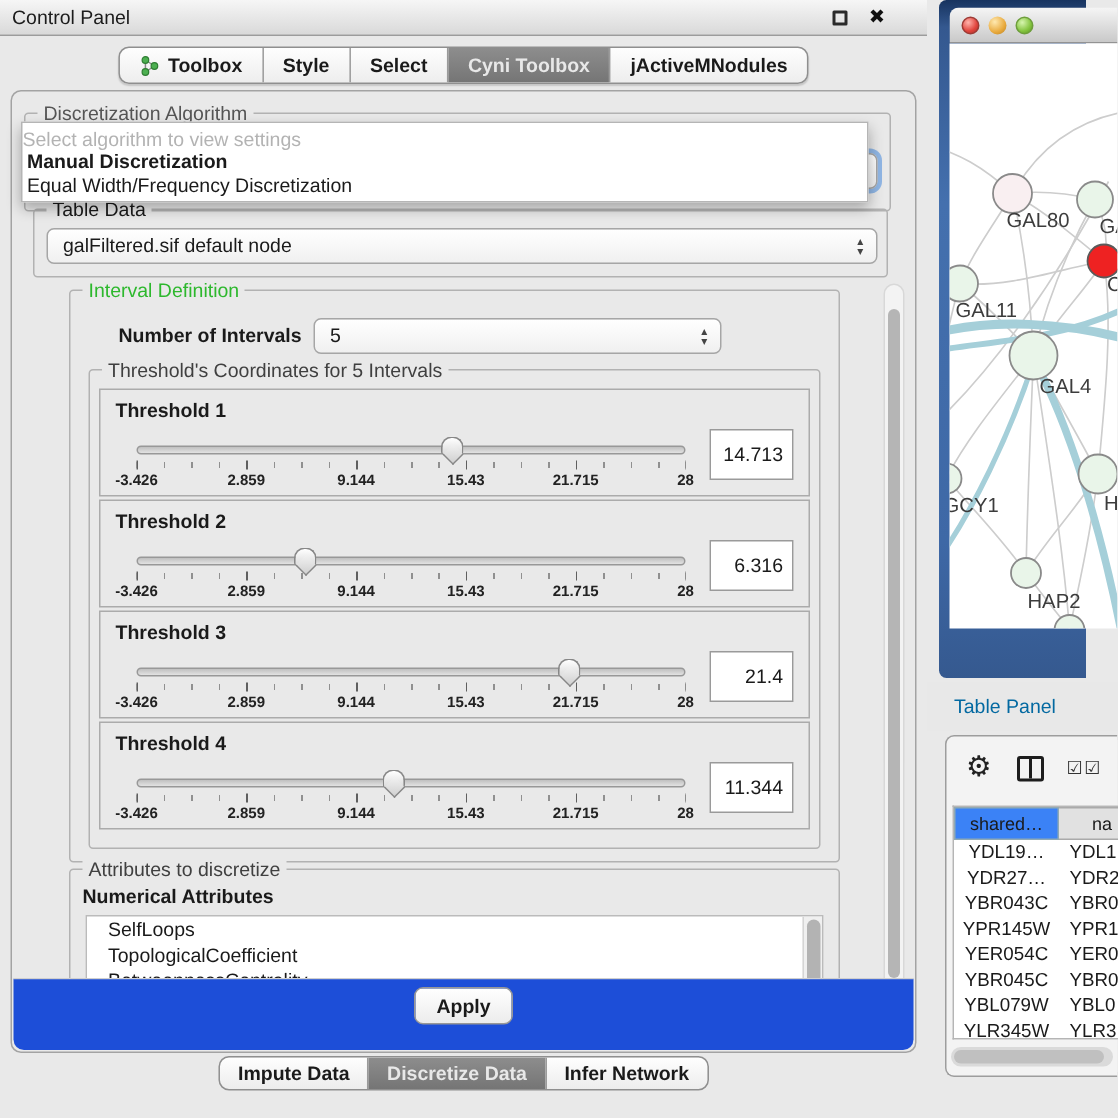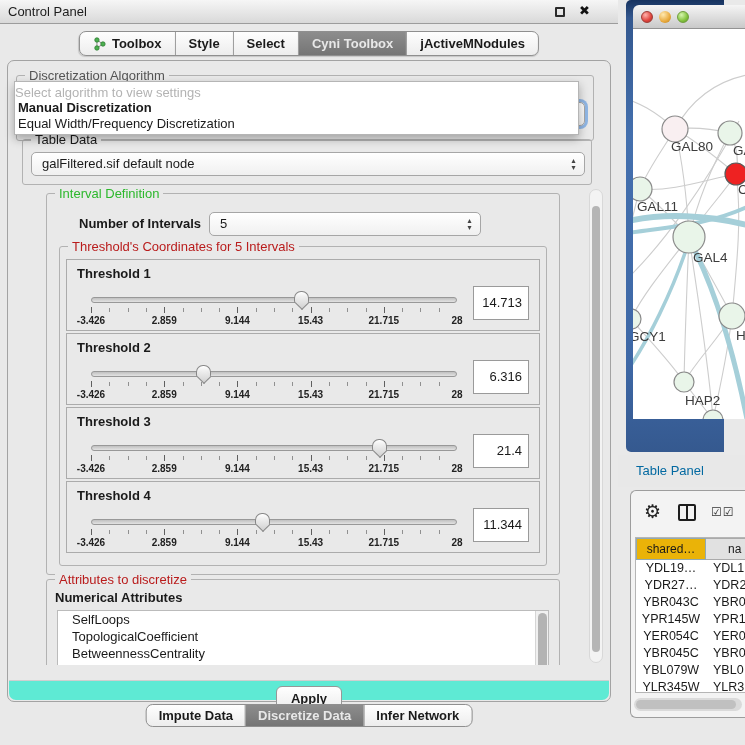--- a/index.html
+++ b/index.html
@@ -46,21 +46,21 @@
   .popup-opt{font-size:13px;line-height:16px;padding-left:3px;}
   .popup-opt.bold{font-weight:bold;}
 
   .tabledata-group{left:14px;top:78px;width:570px;height:46px;}
   .tabledata-combo{position:absolute;left:8px;top:12px;width:554px;}
 
   
   .settings-area{position:absolute;left:8px;top:126px;width:588px;height:478px;overflow:hidden;}
   .interval-group{left:30px;top:6px;width:514px;height:382px;}
   .legend-green{color:#2db82d;}
-  .legend-blue{color:#b91c1c;}
+  .legend-blue{color:#404040;}
   .noi-label{position:absolute;left:32px;top:22px;font-size:13px;font-weight:bold;}
   .noi-combo{position:absolute;left:162px;top:18px;width:272px;}
 
   .thr-group{left:12px;top:52px;width:488px;height:320px;}
   .thr-row{position:absolute;left:6px;width:474px;height:72px;border:1px solid #ababab;background:#e9e9e9;}
   .thr-label{position:absolute;left:10px;top:6px;font-size:13px;font-weight:bold;}
   .slider-wrap{position:absolute;left:24px;top:32px;width:366px;height:38px;}
   .track{position:absolute;left:0;top:5px;width:100%;height:6px;border:1px solid #989898;border-radius:4px;
     background:linear-gradient(#c0c0c0,#e2e2e2);}
   .thumb{position:absolute;top:-1px;width:15px;height:12px;border:1px solid #878787;border-bottom:none;
@@ -82,21 +82,21 @@
   .attrs-list{position:absolute;left:10px;top:30px;width:492px;height:84px;background:#fff;
     border:1px solid #bbb;overflow:hidden;}
   .attrs-list .item{font-size:13px;line-height:17px;padding-left:14px;}
   .attrs-scroll{position:absolute;right:0;top:0;width:13px;height:100%;background:#f0f0f0;border-left:1px solid #d5d5d5;}
   .attrs-scroll .sthumb{position:absolute;left:2px;top:2px;width:9px;height:58px;background:#b3b3b3;border-radius:5px;}
 
   .settings-vscroll{position:absolute;right:1px;top:2px;width:14px;height:474px;background:#f3f3f3;
     border:1px solid #d8d8d8;border-radius:7px;}
   .settings-vscroll .sthumb{position:absolute;left:2px;top:16px;width:8px;height:446px;background:#b5b5b5;border-radius:5px;}
 
-  .apply-row{position:absolute;left:1px;bottom:1px;width:600px;height:20px;background:#5eead4;
+  .apply-row{position:absolute;left:1px;bottom:1px;width:600px;height:48px;background:#1d4ed8;
     border-top:1px solid #cfcfcf;border-radius:0 0 7px 7px;}
   .apply-btn{position:absolute;left:50%;top:5px;transform:translateX(-50%);width:66px;height:25px;
     background:linear-gradient(#ffffff,#ececec);border:1px solid #979797;border-radius:6px;
     font-size:13px;font-weight:600;text-align:center;line-height:23px;}
 
   .cp-bottomtabs{position:absolute;top:704px;left:50%;transform:translateX(-50%);display:flex;
     border:1px solid #8f8f8f;border-radius:7px;overflow:hidden;height:23px;
     background:linear-gradient(#fefefe,#ededed);}
   .cp-bottomtabs .seg{padding:0 12px;font-size:13px;}
 
@@ -118,21 +118,21 @@
   .tp-box{position:absolute;left:12px;top:490px;width:115px;height:228px;background:#f3f3f3;
     border:1px solid #9d9d9d;border-right:none;border-radius:6px 0 0 6px;}
   .tp-toolbar{position:absolute;left:0;top:0;width:100%;height:44px;}
   .gear-glyph{position:absolute;left:13px;top:9px;font-size:19px;color:#222;}
   .cols-glyph{position:absolute;left:47px;top:13px;width:18px;height:17px;border:2px solid #1d1d1d;border-radius:2px;}
   .cols-glyph::after{content:"";position:absolute;left:6px;top:0;width:2px;height:13px;background:#1d1d1d;}
   .checks{position:absolute;left:80px;top:14px;font-size:12px;color:#333;letter-spacing:1px;}
   .tp-table{position:absolute;left:4px;top:46px;width:111px;height:156px;background:#fff;
     border:1px solid #b5b5b5;border-right:none;overflow:hidden;}
   .tp-header{display:flex;height:22px;font-size:12px;}
-  .th1{width:70px;background:#eab308;border:1px solid #8fa9b4;text-align:center;line-height:20px;}
+  .th1{width:70px;background:#3b82f6;border:1px solid #8fa9b4;text-align:center;line-height:20px;}
   .th2{flex:1;background:#e1e1e1;border-top:1px solid #aaa;border-bottom:1px solid #aaa;padding-left:22px;line-height:20px;}
   .tp-row{display:flex;height:17px;font-size:12.5px;}
   .td1{width:70px;text-align:center;line-height:17px;overflow:hidden;white-space:nowrap;}
   .td2{flex:1;padding-left:7px;line-height:17px;overflow:hidden;white-space:nowrap;}
   .tp-hscroll{position:absolute;left:3px;bottom:6px;width:108px;height:13px;background:#dadada;border-radius:7px;}
   .tp-hscroll .sthumb{position:absolute;left:2px;top:2px;width:100px;height:9px;background:#c0c0c0;border-radius:5px;}
 </style>
 </head>
 <body>
 

